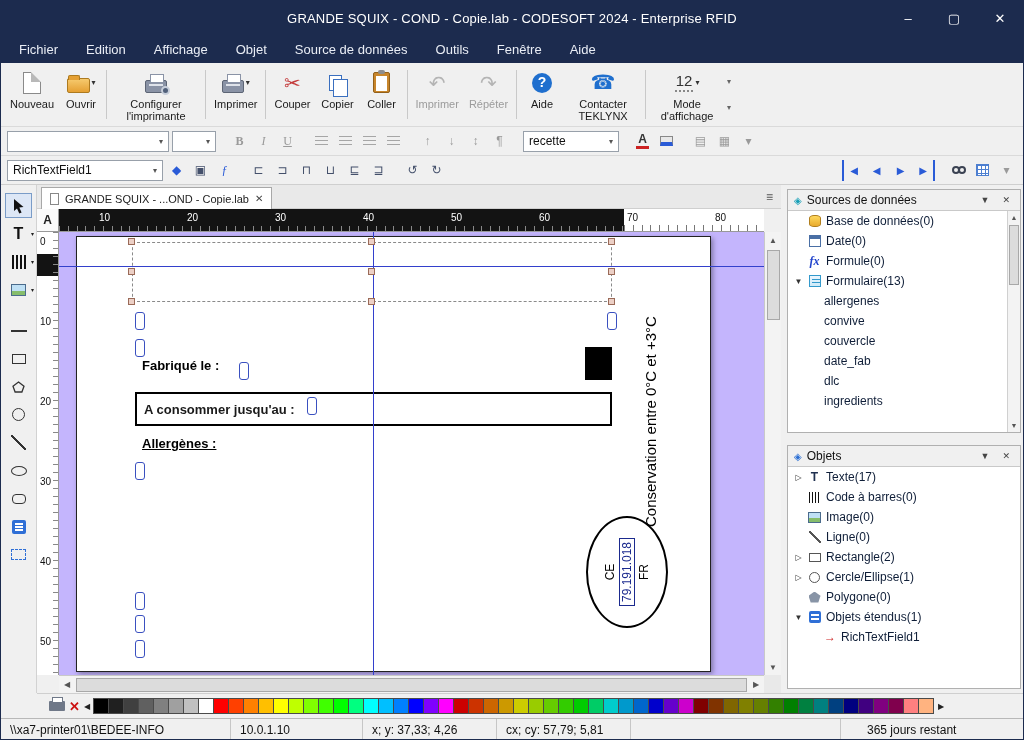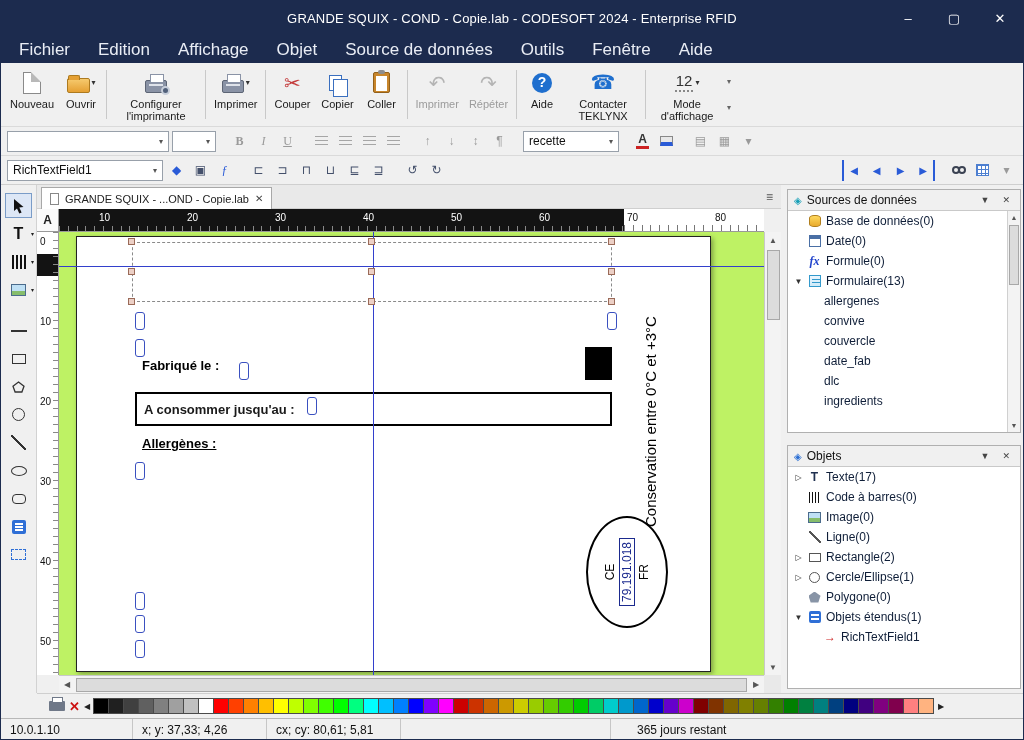--- a/index.html
+++ b/index.html
@@ -4,21 +4,21 @@
 <style>
 *{margin:0;padding:0;box-sizing:border-box}
 body{font-family:"Liberation Sans",sans-serif;background:#3a3a3a}
 .app{position:relative;width:1024px;height:740px;background:#f0f0f0;overflow:hidden;font-size:12px;color:#1a1a1a;border:1px solid #1c2b4e}
 
 .titlebar{position:absolute;left:0;top:0;width:100%;height:35px;background:#1c2b4e;color:#fff;display:flex;align-items:center}
 .title-text{position:absolute;left:0;right:0;text-align:center;font-size:13px;letter-spacing:.2px}
 .win-controls{margin-left:auto;display:flex;height:100%;z-index:2}
 .win-btn{width:46px;display:flex;align-items:center;justify-content:center;font-size:13px;color:#fff}
 .menubar{position:absolute;left:0;top:35px;width:100%;height:27px;background:#1c2b4e;display:flex;align-items:center;padding-left:4px}
-.menu-item{padding:5px 14px;color:#e9edf5;font-size:17px}
+.menu-item{padding:5px 14px;color:#e9edf5;font-size:13px}
 
 .toolbar1{position:absolute;left:0;top:62px;width:100%;height:64px;background:#f0f0f0;border-bottom:1px solid #dadada;display:flex;align-items:stretch;padding:2px 4px}
 .tb1-btn{display:flex;flex-direction:column;align-items:center;padding:4px 5px 1px;min-width:44px;font-size:11px;line-height:1.15;text-align:center;color:#1a1a1a;position:relative}
 .tb1-btn .icw{height:27px;display:flex;align-items:center;justify-content:center;margin-bottom:2px;gap:2px}
 .tb1-btn.disabled{color:#9b9b9b}
 .vsep{width:1px;background:#c9c9c9;margin:5px 3px}
 .dda{font-size:8px;color:#333;align-self:center}
 .overflow-col{display:flex;flex-direction:column;justify-content:space-around;color:#666;font-size:8px;padding:4px 2px}
 
 .ic-page{width:18px;height:22px;background:#fff;border:1px solid #8a8a8a;position:relative}
@@ -93,21 +93,21 @@
 .hruler{position:absolute;left:58px;top:208px;width:705px;height:23px;background:#fff;border-bottom:1px solid #999;overflow:hidden}
 .hband{position:absolute;left:0;top:0;width:565px;height:23px;background:#131313}
 .hband::after{content:"";position:absolute;left:0;right:0;bottom:0;height:6px;background:repeating-linear-gradient(90deg,rgba(255,255,255,.5) 0 1px,transparent 1px 8.8px)}
 .hwhite-ticks{position:absolute;left:565px;right:0;bottom:0;height:6px;background:repeating-linear-gradient(90deg,#777 0 1px,transparent 1px 8.8px)}
 .hnum{position:absolute;top:3px;font-size:10px}
 .hnum.w{color:#fff}.hnum.d{color:#111}
 .vruler{position:absolute;left:36px;top:231px;width:22px;height:443px;background:#fff;border-right:1px solid #999;overflow:hidden}
 .vruler::after{content:"";position:absolute;right:0;top:0;bottom:0;width:5px;background:repeating-linear-gradient(180deg,#888 0 1px,transparent 1px 8px)}
 .vnum{position:absolute;left:3px;font-size:10px;color:#111}
 .vmark{position:absolute;left:0;top:22px;width:100%;height:22px;background:#131313}
-.canvas{position:absolute;left:58px;top:231px;width:705px;height:443px;background:#bef264;overflow:hidden}
+.canvas{position:absolute;left:58px;top:231px;width:705px;height:443px;background:#c4b5fd;overflow:hidden}
 .sheet{position:absolute;left:17px;top:4px;width:635px;height:436px;background:#fff;border:1px solid #222;box-shadow:2px 2px 5px rgba(0,0,0,.35)}
 .guide-h{position:absolute;left:0;top:34px;width:705px;height:1px;background:#3340cc;z-index:4}
 .guide-v{position:absolute;left:314px;top:0;width:1px;height:443px;background:#3340cc;z-index:4}
 .selrect{position:absolute;left:55px;top:5px;width:480px;height:60px;border:1px dashed #8a8a8a;z-index:3}
 .hdl{position:absolute;width:7px;height:7px;background:#ecd0c6;border:1px solid #9a6a58;z-index:5}
 .phd{position:absolute;width:10px;height:18px;border:1px solid #3a50c0;border-radius:3px;background:#fff;z-index:2}
 .txt-b{position:absolute;font-size:13px;font-weight:bold;color:#000;white-space:nowrap}
 .consom-box{position:absolute;left:58px;top:155px;width:477px;height:34px;border:2px solid #000;display:flex;align-items:center;padding-left:7px;font-size:13px;font-weight:bold}
 .allerg{text-decoration:underline}
 .vert-text{position:absolute;left:565px;top:290px;width:282px;height:20px;transform:rotate(-90deg);transform-origin:0 0;font-size:15px;color:#000;white-space:nowrap}
@@ -698,20 +698,21 @@
         <span>Objets étendus(1)</span>
       </div>
       <div class="trow child">
         <span class="red-arrow">→</span>
         <span>RichTextField1</span>
       </div>
     </div>
   </div>
 
   <div class="statusbar">
+    <div class="sb-seg" style="width:230px">\\xa7-printer01\BEDEE-INFO</div>
     <div class="sb-seg" style="width:132px">10.0.1.10</div>
     <div class="sb-seg" style="width:134px">x; y: 37,33; 4,26</div>
-    <div class="sb-seg" style="width:134px">cx; cy: 80,61; 5,81</div>
+    <div class="sb-seg" style="width:134px">cx; cy: 57,79; 5,81</div>
     <div class="sb-seg" style="width:210px"></div>
     <div class="sb-seg" style="flex:1;border-right:none;padding-left:26px">365 jours restant</div>
   </div>
 
 </div>
 
 </body></html>

